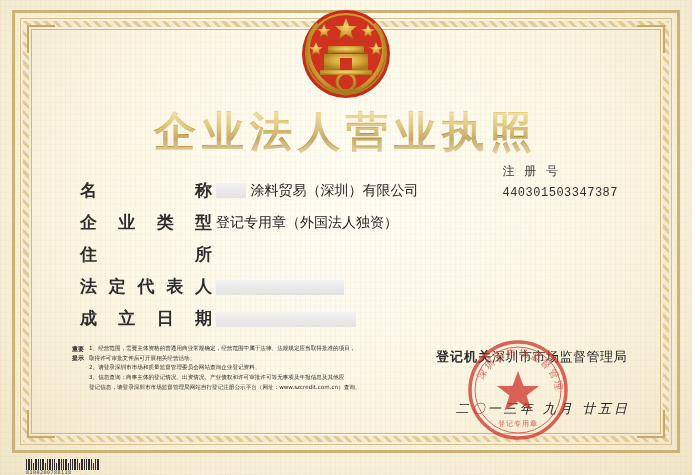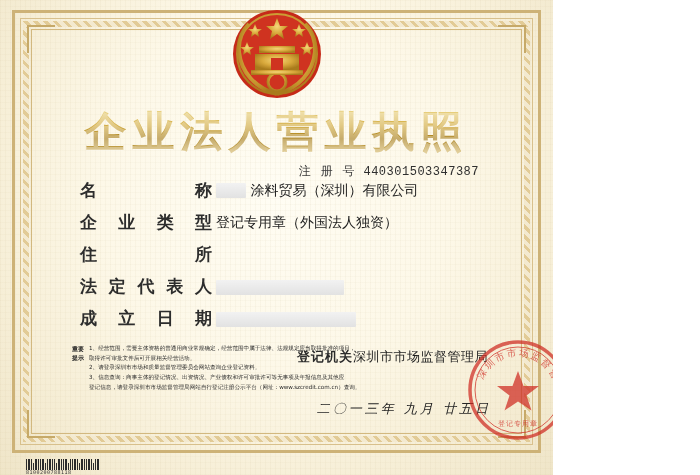--- a/index.html
+++ b/index.html
@@ -9,21 +9,21 @@
   body {
     width: 700px;
     height: 475px;
     overflow: hidden;
     font-family: "DejaVu Sans", "Liberation Sans", sans-serif;
     background: #ffffff;
   }
 
   #license {
     position: relative;
-    width: 553px;
+    width: 692px;
     height: 475px;
     background:
       radial-gradient(ellipse at 50% 40%, #fffdf4 0%, #fdf8e8 45%, #f6eed6 75%, #efe5c8 100%);
     overflow: hidden;
   }
 
   
   #license::before {
     content: "";
     position: absolute;
@@ -114,20 +114,21 @@
   .reg-no-row {
     position: absolute;
     top: 163px;
     right: 74px;
     z-index: 5;
     display: flex;
     align-items: baseline;
     gap: 6px;
     font-size: 12px;
     color: #3b3b3b;
+    flex-direction: column;
   }
   .reg-no-label { letter-spacing: 3px; }
   .reg-no-value {
     font-family: Liberation Mono, monospace;
     font-size: 12px;
     letter-spacing: 0.5px;
     color: #2f2f2f;
   }
 
   

